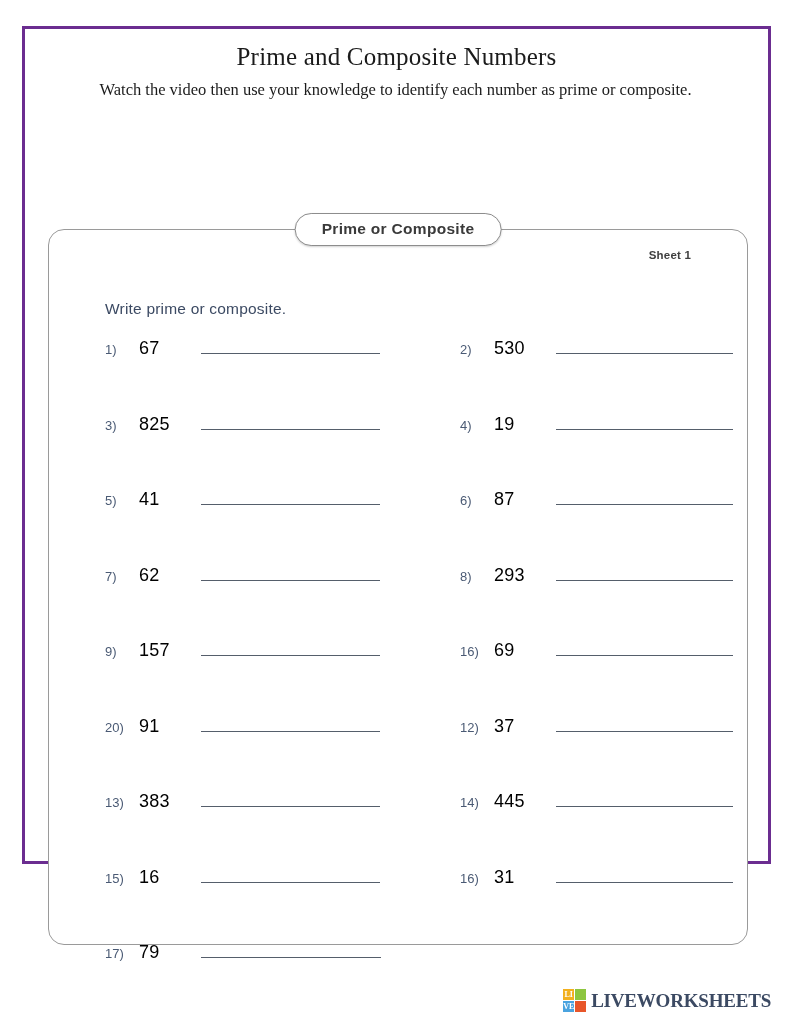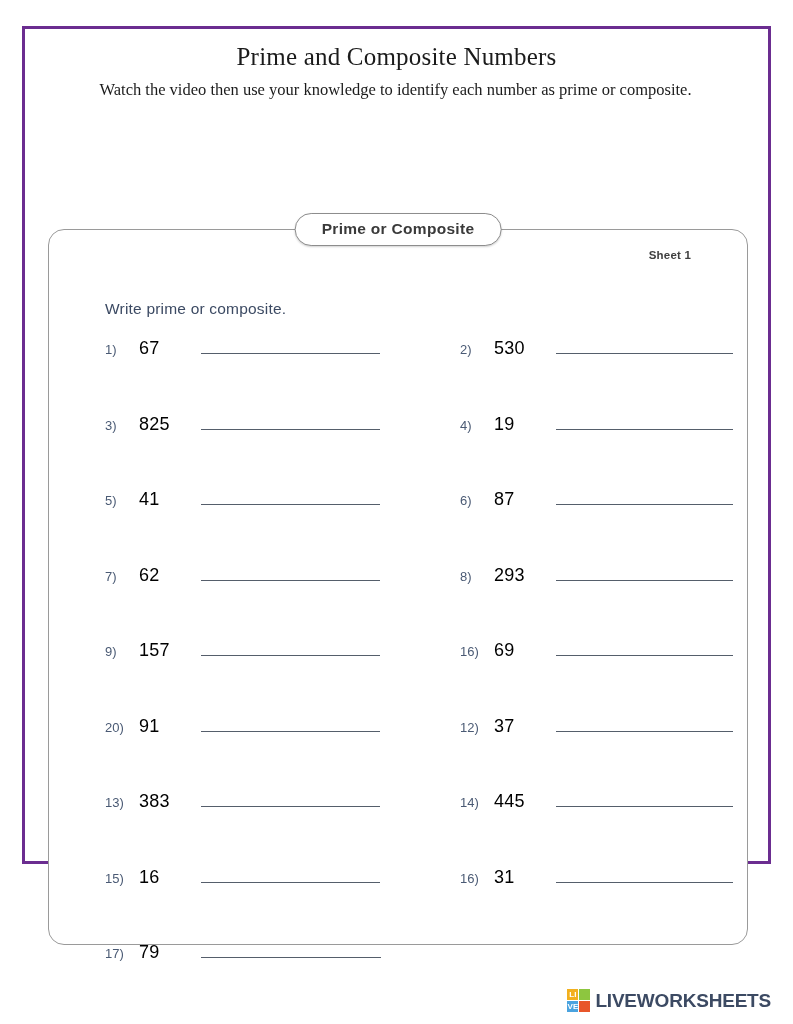--- a/index.html
+++ b/index.html
@@ -143,20 +143,21 @@
   .pcell.right .pline { margin-right: 14px; }
 
   
   .footer {
     position: absolute;
     right: 22px;
     bottom: 12px;
     display: flex;
     align-items: center;
     gap: 5px;
+    font-family: Liberation Serif, serif;
   }
   .lw-mark {
     display: inline-grid;
     grid-template-columns: 11px 11px;
     grid-template-rows: 11px 11px;
     gap: 1px;
   }
   .lw-mark span {
     display: block;
     font-size: 8px;

